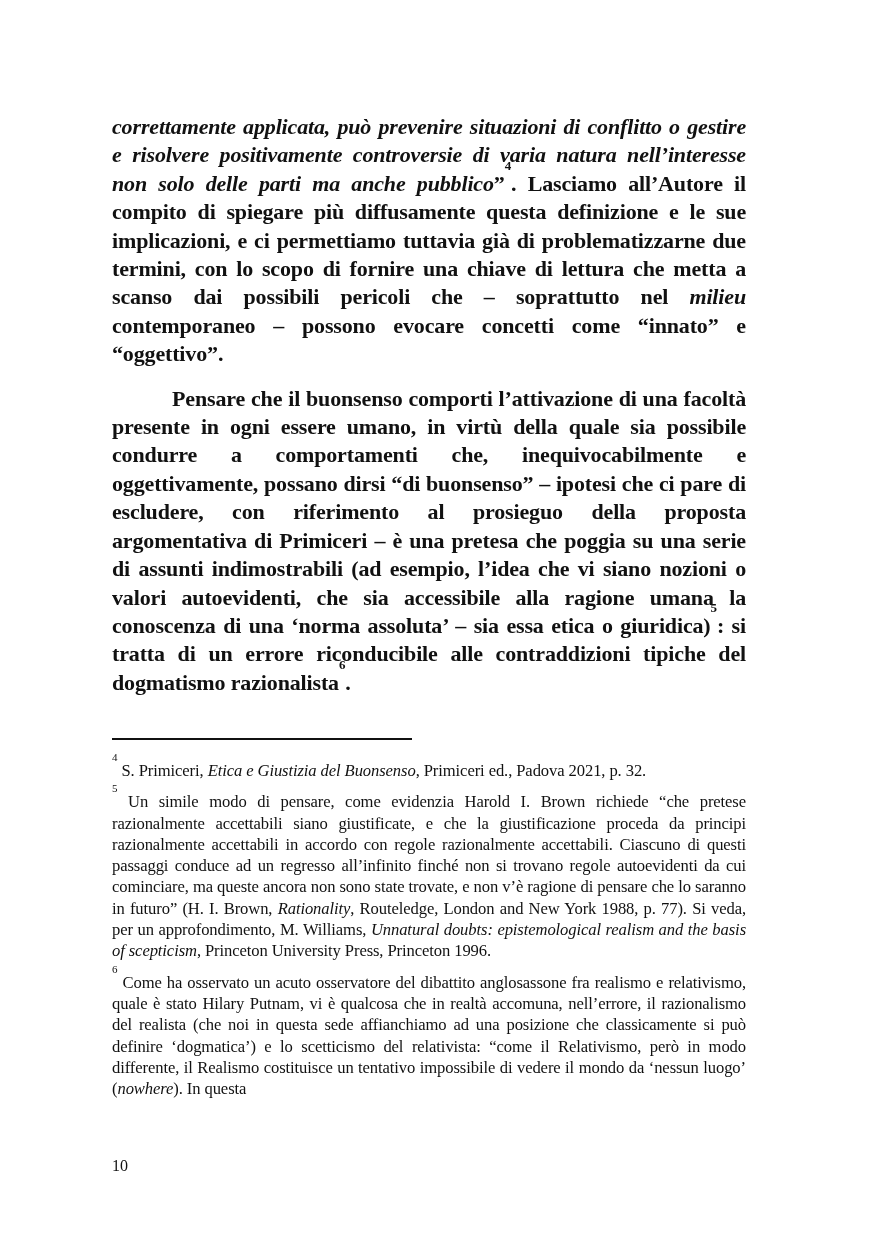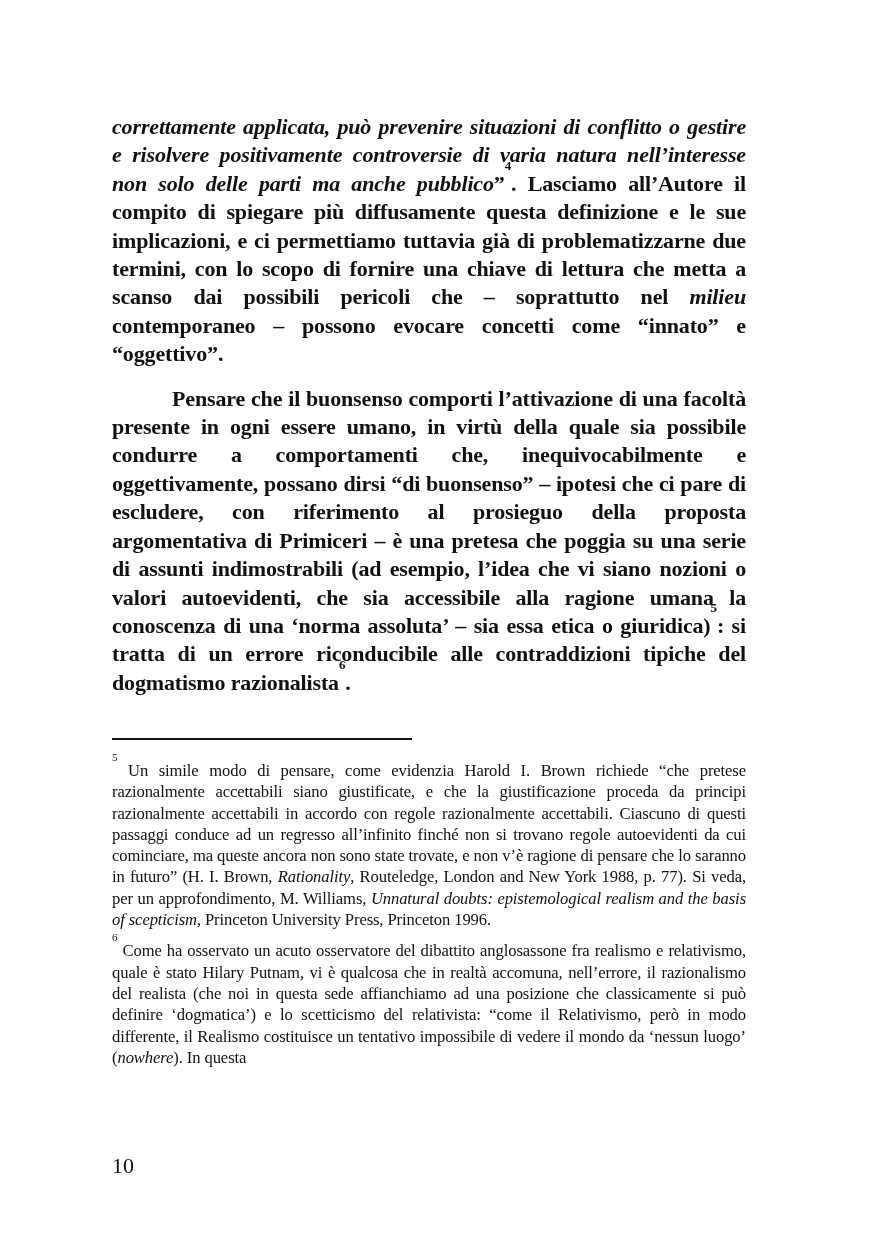--- a/index.html
+++ b/index.html
@@ -64,35 +64,36 @@
       font-size: 11px;
       vertical-align: top;
       position: relative;
       top: -3px;
       line-height: 0;
     }
     .page-number {
       position: absolute;
       left: 112px;
       top: 1153px;
-      font-size: 22px;
+      font-size: 16px;
       line-height: 26px;
     }
   </style>
 </head>
 <body>
 
 <div class="page">
   <p class="body-text p1"><i>correttamente applicata, può prevenire situazioni di conflitto o gestire e risolvere positivamente controversie di varia natura nell’interesse non solo delle parti ma anche pubblico</i><span>”</span><sup class="fnref">4</sup><span>. Lasciamo all’Autore il compito di spiegare più diffusamente questa definizione e le sue implicazioni, e ci permettiamo tuttavia già di problematizzarne due termini, con lo scopo di fornire una chiave di lettura che metta a scanso dai possibili pericoli che – soprattutto nel </span><i>milieu</i><span> contemporaneo – possono evocare concetti come “innato” e “oggettivo”.</span></p>
 
   <p class="body-text p2"><span>Pensare che il buonsenso comporti l’attivazione di una facoltà presente in ogni essere umano, in virtù della quale sia possibile condurre a comportamenti che, inequivocabilmente e oggettivamente, possano dirsi “di buonsenso” – ipotesi che ci pare di escludere, con riferimento al prosieguo della proposta argomentativa di Primiceri – è una pretesa che poggia su una serie di assunti indimostrabili (ad esempio, l’idea che vi siano nozioni o valori autoevidenti, che sia accessibile alla ragione umana la conoscenza di una ‘norma assoluta’ – sia essa etica o giuridica)</span><sup class="fnref">5</sup><span>: si tratta di un errore riconducibile alle contraddizioni tipiche del dogmatismo razionalista</span><sup class="fnref">6</sup><span>.</span></p>
 </div>
 
 <div class="rule"></div>
 
 <div class="footnotes">
+  <p class="fn"><sup>4</sup><span> S. Primiceri, </span><i>Etica e Giustizia del Buonsenso</i><span>, Primiceri ed., Padova 2021, p. 32.</span></p>
 
   <p class="fn"><sup>5</sup><span> Un simile modo di pensare, come evidenzia Harold I. Brown richiede “che pretese razionalmente accettabili siano giustificate, e che la giustificazione proceda da principi razionalmente accettabili in accordo con regole razionalmente accettabili. Ciascuno di questi passaggi conduce ad un regresso all’infinito finché non si trovano regole autoevidenti da cui cominciare, ma queste ancora non sono state trovate, e non v’è ragione di pensare che lo saranno in futuro” (H. I. Brown, </span><i>Rationality</i><span>, Routeledge, London and New York 1988, p. 77). Si veda, per un approfondimento, M. Williams, </span><i>Unnatural doubts: epistemological realism and the basis of scepticism</i><span>, Princeton University Press, Princeton 1996.</span></p>
 
   <p class="fn"><sup>6</sup><span> Come ha osservato un acuto osservatore del dibattito anglosassone fra realismo e relativismo, quale è stato Hilary Putnam, vi è qualcosa che in realtà accomuna, nell’errore, il razionalismo del realista (che noi in questa sede affianchiamo ad una posizione che classicamente si può definire ‘dogmatica’) e lo scetticismo del relativista: “come il Relativismo, però in modo differente, il Realismo costituisce un tentativo impossibile di vedere il mondo da ‘nessun luogo’ (</span><i>nowhere</i><span>). In questa</span></p>
 </div>
 
 <div class="page-number">10</div>
 
 </body></html>

